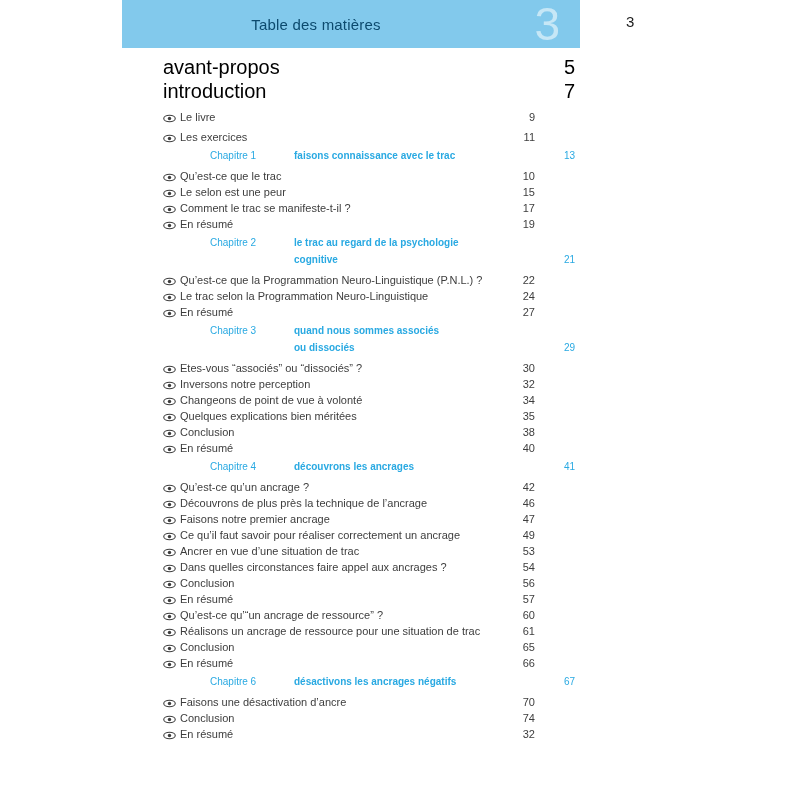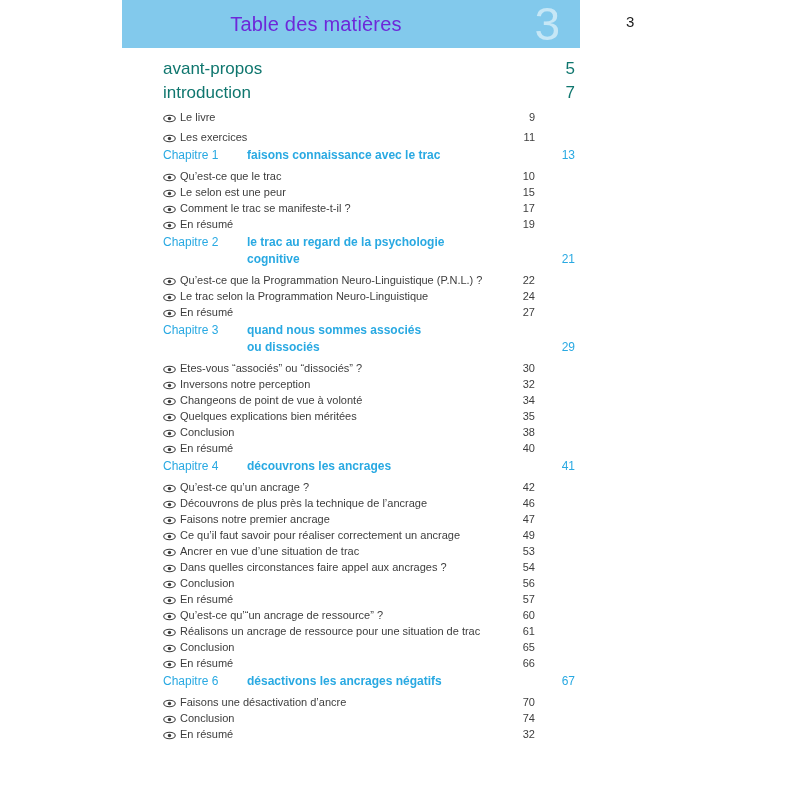--- a/index.html
+++ b/index.html
@@ -11,41 +11,41 @@
   }
   .page { position:absolute; inset:0; background:#fff; }
 
   
   .header-bar{
     position:absolute; left:122px; top:0; width:458px; height:48px;
     background:#82c9ec; display:flex; align-items:center;
   }
   .header-title{
     position:absolute; left:0; right:70px; text-align:center;
-    color:#6d28d9; font-size:20px; letter-spacing:0.2px;
+    color:#0c4a6e; font-size:15px; letter-spacing:0.2px;
   }
   .header-big-number{
     position:absolute; right:20px; top:0px;
     font-size:46px; line-height:48px; color:rgba(255,255,255,0.55);
   }
   .corner-page-number{
     position:absolute; left:626px; top:13px; font-size:15px; color:#1d1d1d;
   }
 
   
   .toc{ position:absolute; left:163px; top:55px; width:412px; }
 
   .top-row{
-    display:flex; justify-content:space-between; align-items:flex-end;
-    height:24px; font-size:17px; color:#0f766e;
+    display:flex; justify-content:space-between; align-items:center;
+    height:24px; font-size:20px; color:#000000;
   }
 
   .chapter-row{
     display:flex; margin-top:4px; padding-bottom:2px;
-    font-size:12px; line-height:17px; color:#29a9e2;
+    font-size:10px; line-height:17px; color:#29a9e2;margin-left:47px;
   }
   .chapter-label{ width:84px; flex-shrink:0; }
   .chapter-title{ flex:1; font-weight:bold; white-space:pre-line; }
   .chapter-page{ align-self:flex-end; margin-left:8px; }
 
   .item-row{
     display:flex; align-items:flex-end;
     width:372px; height:16px; font-size:11px; color:#3d3d3d;
   }
   .item-row.item-tall{ height:20px; }

